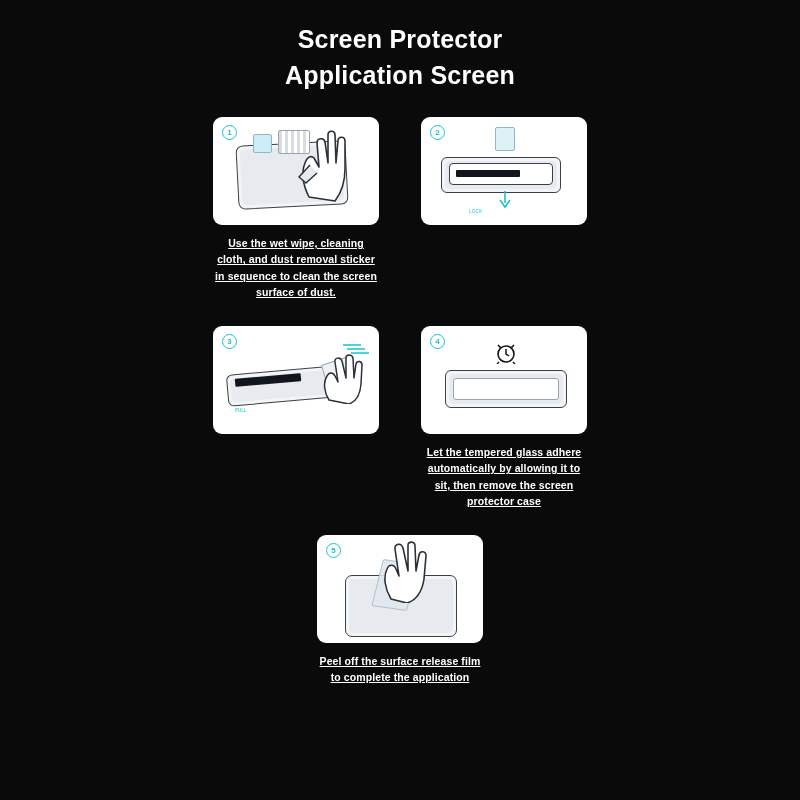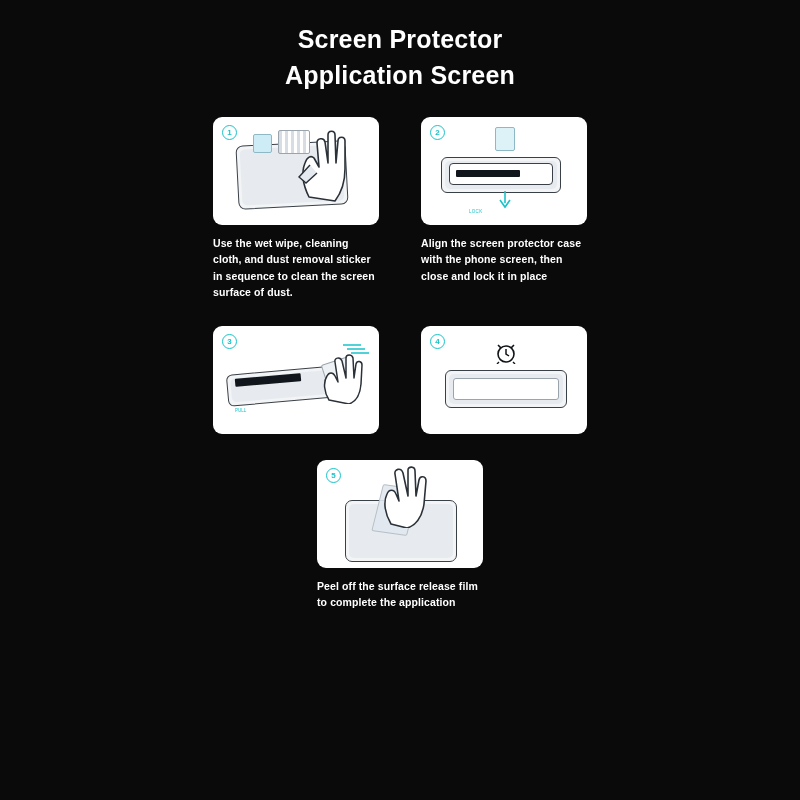--- a/index.html
+++ b/index.html
@@ -71,24 +71,25 @@
     color: #19c3c9;
     font-size: 8px;
     line-height: 13px;
     text-align: center;
     font-weight: bold;
   }
   .caption {
     margin-top: 10px;
     font-size: 10.5px;
     line-height: 1.55;
-    text-align: left;
+    text-align: center;
     color: #ffffff;
     font-weight: bold;
     letter-spacing: 0.1px;
+    text-decoration: underline;
   }
 
   
   .phone {
     position: absolute;
     background: #f2f4f6;
     border: 1.3px solid #3a4048;
     border-radius: 7px;
   }
   .phone .screen {
@@ -291,21 +292,20 @@
             <div class="screen"></div>
           </div>
           <div class="s2-case">
             <div class="s2-strip"></div>
           </div>
           <svg class="s2-arrow" viewBox="0 0 12 18">
             <path d="M6 0 L6 12 M1 9 L6 16 L11 9" fill="none" stroke="#19c3c9" stroke-width="1.6"></path>
           </svg>
           <div class="s2-label">LOCK</div>
         </div>
-        <div class="caption">Align the screen protector case with the phone screen, then close and lock it in place</div>
       </div>
     </div>
 
     <div class="row">
 
       <div class="step">
         <div class="card">
           <div class="badge">3</div>
 
           <div class="phone s3-phone">
@@ -331,20 +331,21 @@
             <circle cx="11" cy="14" r="8" fill="none" stroke="#0f1418" stroke-width="1.6"></circle>
             <path d="M11 9 L11 14 L14 16" fill="none" stroke="#0f1418" stroke-width="1.5"></path>
             <path d="M3 5 L6 8 M19 5 L16 8" stroke="#0f1418" stroke-width="1.6"></path>
             <path d="M4 22 L2 24 M18 22 L20 24" stroke="#0f1418" stroke-width="1.4"></path>
           </svg>
           <div class="phone s4-phone">
             <div class="screen"></div>
           </div>
           <div class="s4-inner"></div>
         </div>
+        <div class="caption">Let the tempered glass adhere automatically by allowing it to sit, then remove the screen protector case</div>
       </div>
     </div>
 
     <div class="row single">
 
       <div class="step">
         <div class="card">
           <div class="badge">5</div>
 
           <div class="phone s5-phone">

